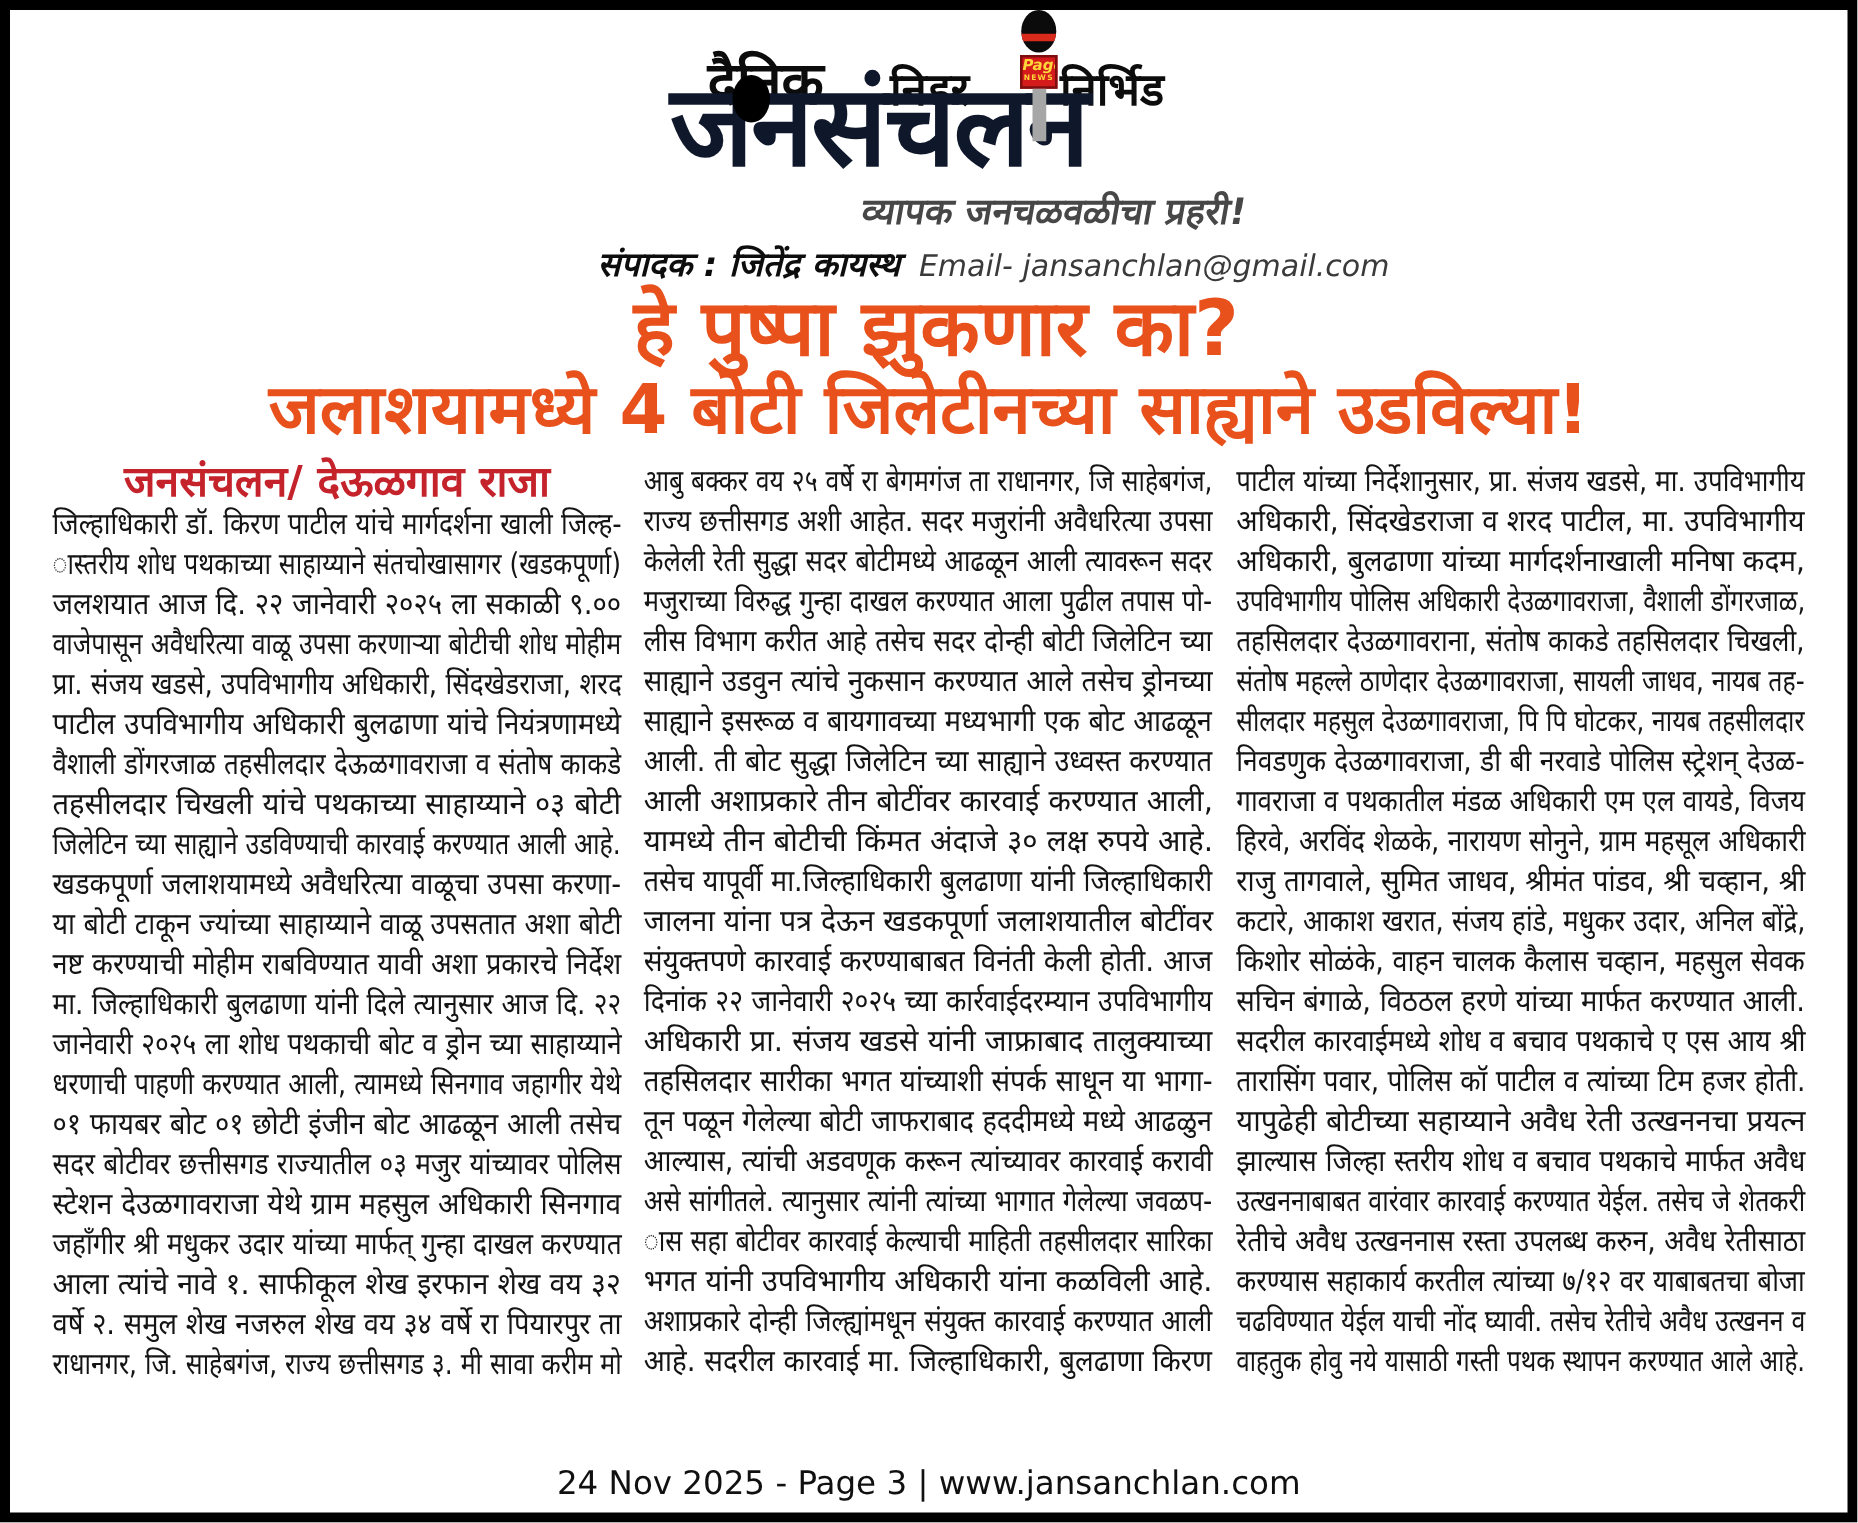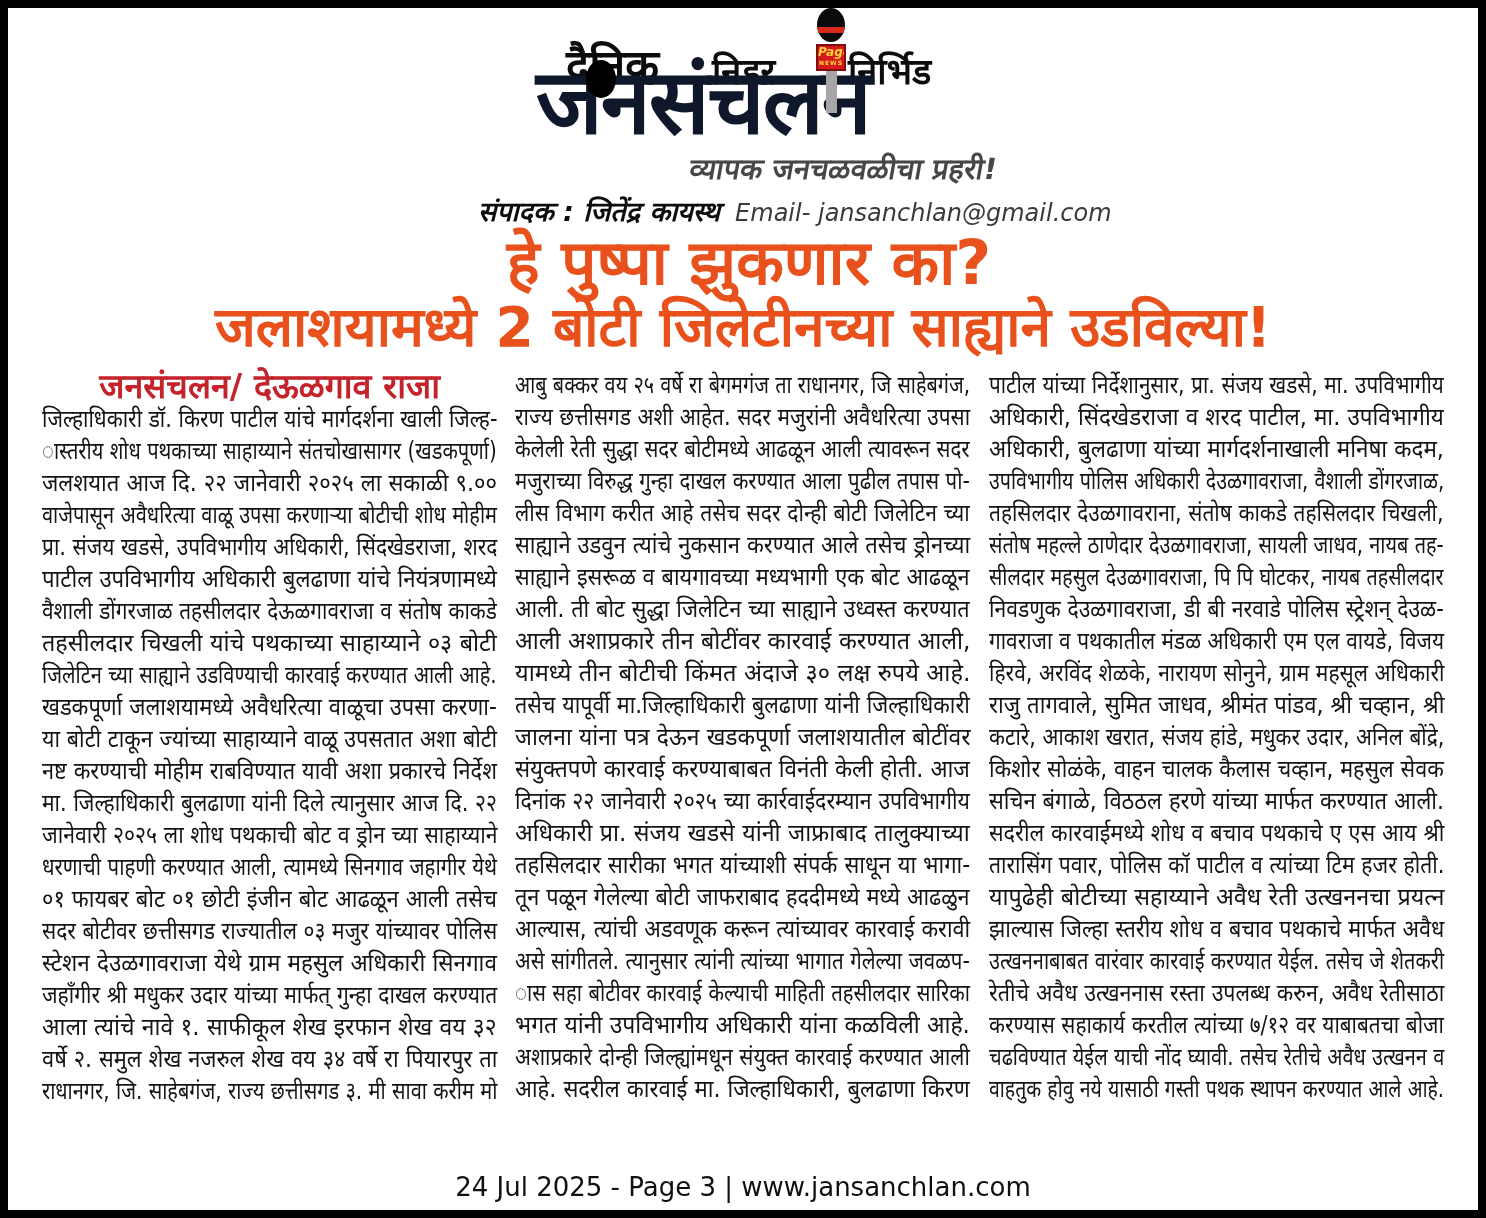--- a/index.html
+++ b/index.html
@@ -70,21 +70,21 @@
     <div class="mh-title" style="color: #0f172a;">जनसंचलन</div>
     <div class="mh-tagline" style="color: rgb(71, 71, 71);">व्यापक जनचळवळीचा प्रहरी!</div>
     <div class="mh-editor">
       <span class="mh-editor-name">संपादक : जितेंद्र कायस्थ</span>
       <span class="mh-editor-email">Email- jansanchlan@gmail.com</span>
     </div>
   </div>
 
   <div class="headline">
     <div class="hl1" style="color: rgb(232, 81, 28);">हे पुष्पा झुकणार का?</div>
-    <div class="hl2" style="color: rgb(232, 81, 28);">जलाशयामध्ये 2 बोटी जिलेटीनच्या साह्याने उडविल्या!</div>
+    <div class="hl2" style="color: rgb(232, 81, 28);">जलाशयामध्ये 4 बोटी जिलेटीनच्या साह्याने उडविल्या!</div>
   </div>
 
   <div class="article">
     <div class="col">
       <div class="byline" style="color: rgb(197, 35, 43);">जनसंचलन/ देऊळगाव राजा</div>
       <div>
           <div class="tline" style="transform-origin: left center; transform: scaleX(0.869981);">जिल्हाधिकारी डॉ. किरण पाटील यांचे मार्गदर्शना खाली जिल्ह-</div>
           <div class="tline" style="transform-origin: left center; transform: scaleX(0.834862);">ास्तरीय शोध पथकाच्या साहाय्याने संतचोखासागर (खडकपूर्णा)</div>
           <div class="tline" style="transform-origin: left center; transform: scaleX(0.919192);">जलशयात आज दि. २२ जानेवारी २०२५ ला सकाळी ९.००</div>
           <div class="tline" style="transform-origin: left center; transform: scaleX(0.83181);">वाजेपासून अवैधरित्या वाळू उपसा करणाऱ्या बोटीची शोध मोहीम</div>
@@ -158,16 +158,16 @@
           <div class="tline" style="transform-origin: left center; transform: scaleX(0.830292);">उत्खननाबाबत वारंवार कारवाई करण्यात येईल. तसेच जे शेतकरी</div>
           <div class="tline" style="transform-origin: left center; transform: scaleX(0.892157);">रेतीचे अवैध उत्खननास रस्ता उपलब्ध करुन, अवैध रेतीसाठा</div>
           <div class="tline" style="transform-origin: left center; transform: scaleX(0.865019);">करण्यास सहाकार्य करतील त्यांच्या ७/१२ वर याबाबतचा बोजा</div>
           <div class="tline" style="transform-origin: left center; transform: scaleX(0.82878);">चढविण्यात येईल याची नोंद घ्यावी. तसेच रेतीचे अवैध उत्खनन व</div>
           <div class="tline" style="transform-origin: left center; transform: scaleX(0.809609);">वाहतुक होवु नये यासाठी गस्ती पथक स्थापन करण्यात आले आहे.</div>
         </div>
     </div>
   </div>
 
   <div class="footer">
-    <div class="f1">24 Jul 2025 - Page 3 | www.jansanchlan.com</div>
+    <div class="f1">24 Nov 2025 - Page 3 | www.jansanchlan.com</div>
   </div>
 
 </div>
 
 </body></html>

